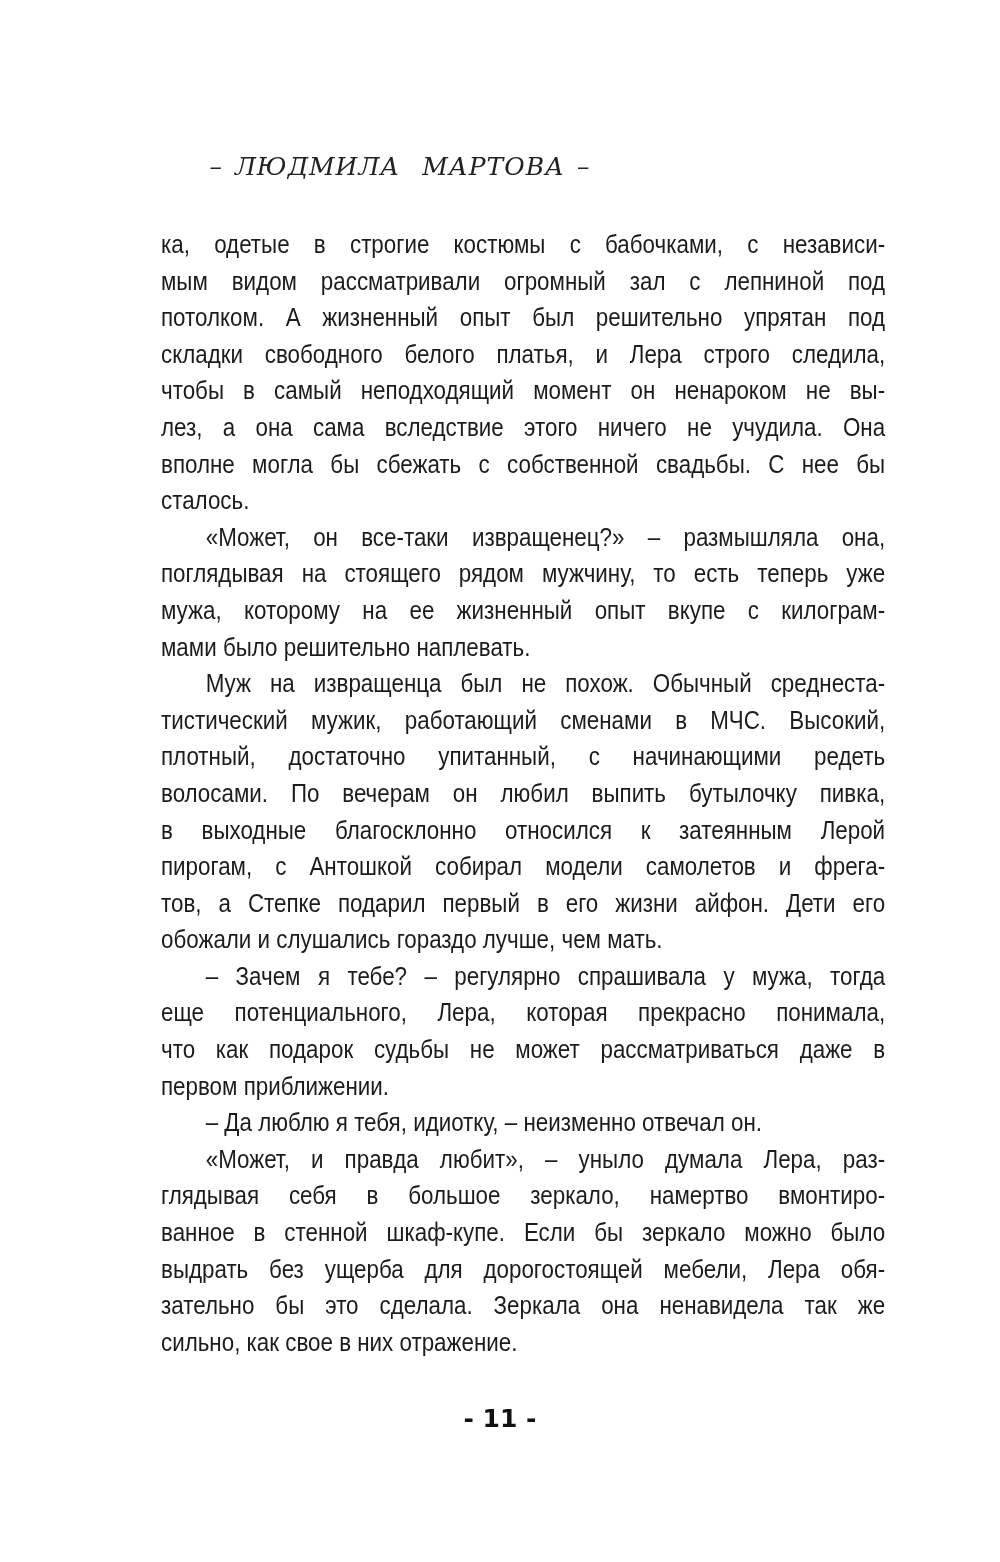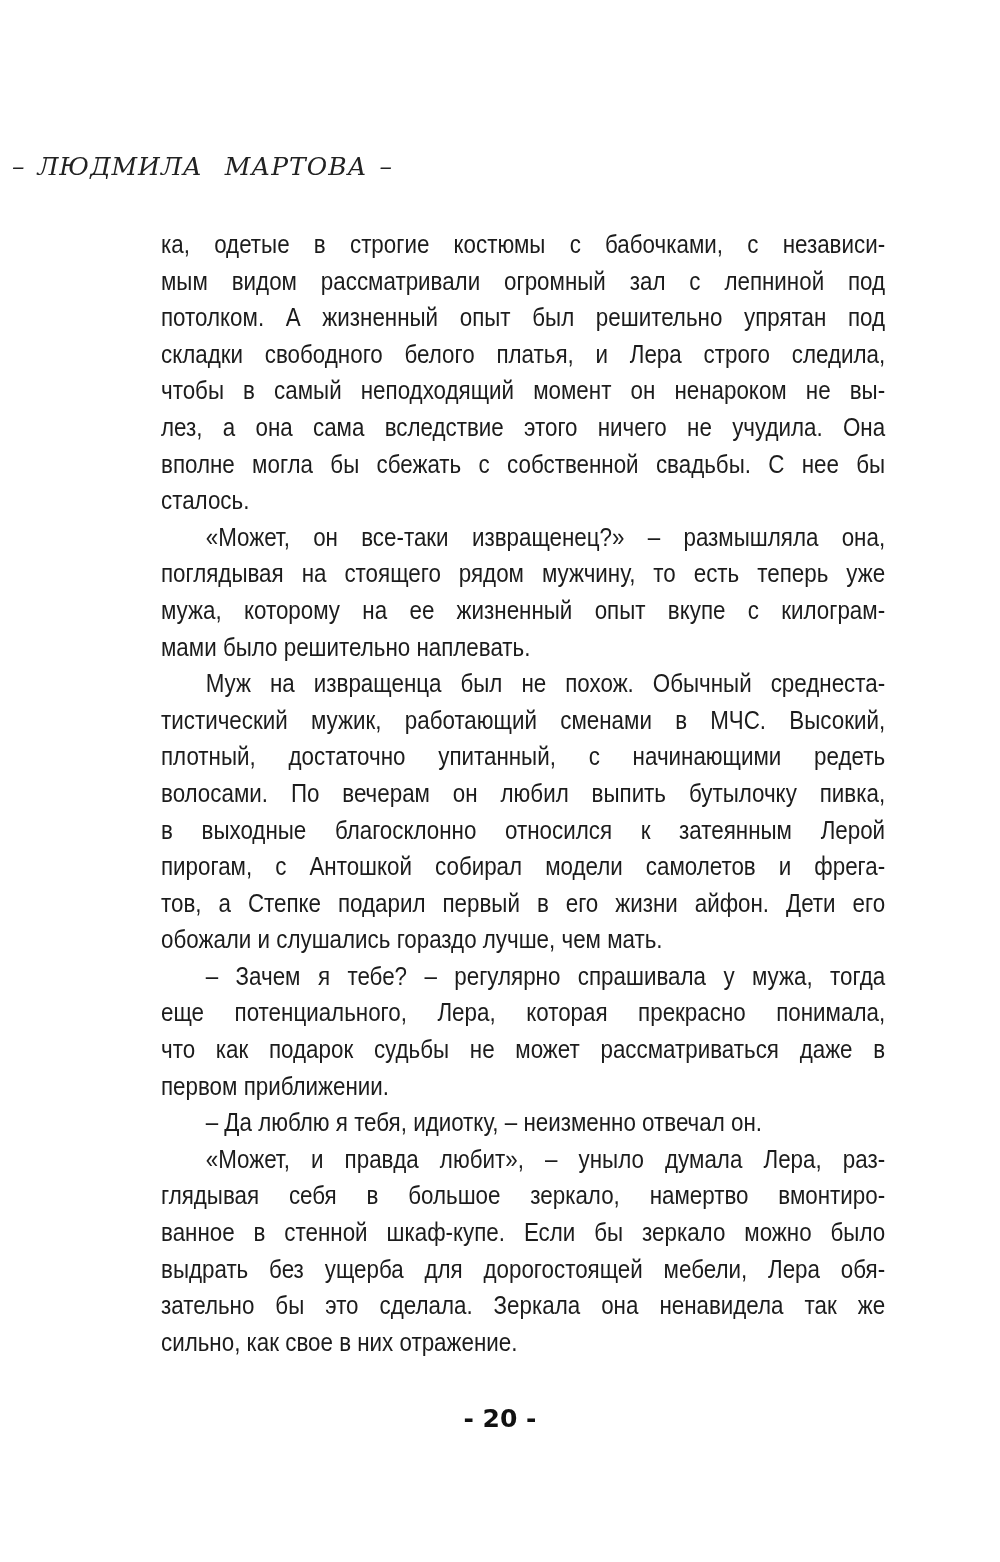--- a/index.html
+++ b/index.html
@@ -12,20 +12,21 @@
       height: 1562px;
       position: relative;
       overflow: hidden;
       color: #1a1a1a;
     }
     .running-header {
       position: absolute;
       top: 152px;
       left: 0;
       width: 800px;
+      text-align: center;
       font-family: "DejaVu Serif", serif;
       font-style: italic;
       font-size: 25px;
       letter-spacing: 1px;
       color: #222;
     }
     .running-header .gap { display: inline-block; width: 22px; }
     .running-header .dash { display: inline-block; margin: 0 12px; }
     .text-block {
       position: absolute;
@@ -114,13 +115,13 @@
     <div>
       <span class="line full indent">«Может, и правда любит», – уныло думала Лера, раз-</span>
       <span class="line full">глядывая себя в большое зеркало, намертво вмонтиро-</span>
       <span class="line full">ванное в стенной шкаф-купе. Если бы зеркало можно было</span>
       <span class="line full">выдрать без ущерба для дорогостоящей мебели, Лера обя-</span>
       <span class="line full">зательно бы это сделала. Зеркала она ненавидела так же</span>
       <span class="line last">сильно, как свое в них отражение.</span>
     </div>
   </div>
 
-<div class="page-number">- 20 -</div>
+<div class="page-number">- 11 -</div>
 
 </body></html>

